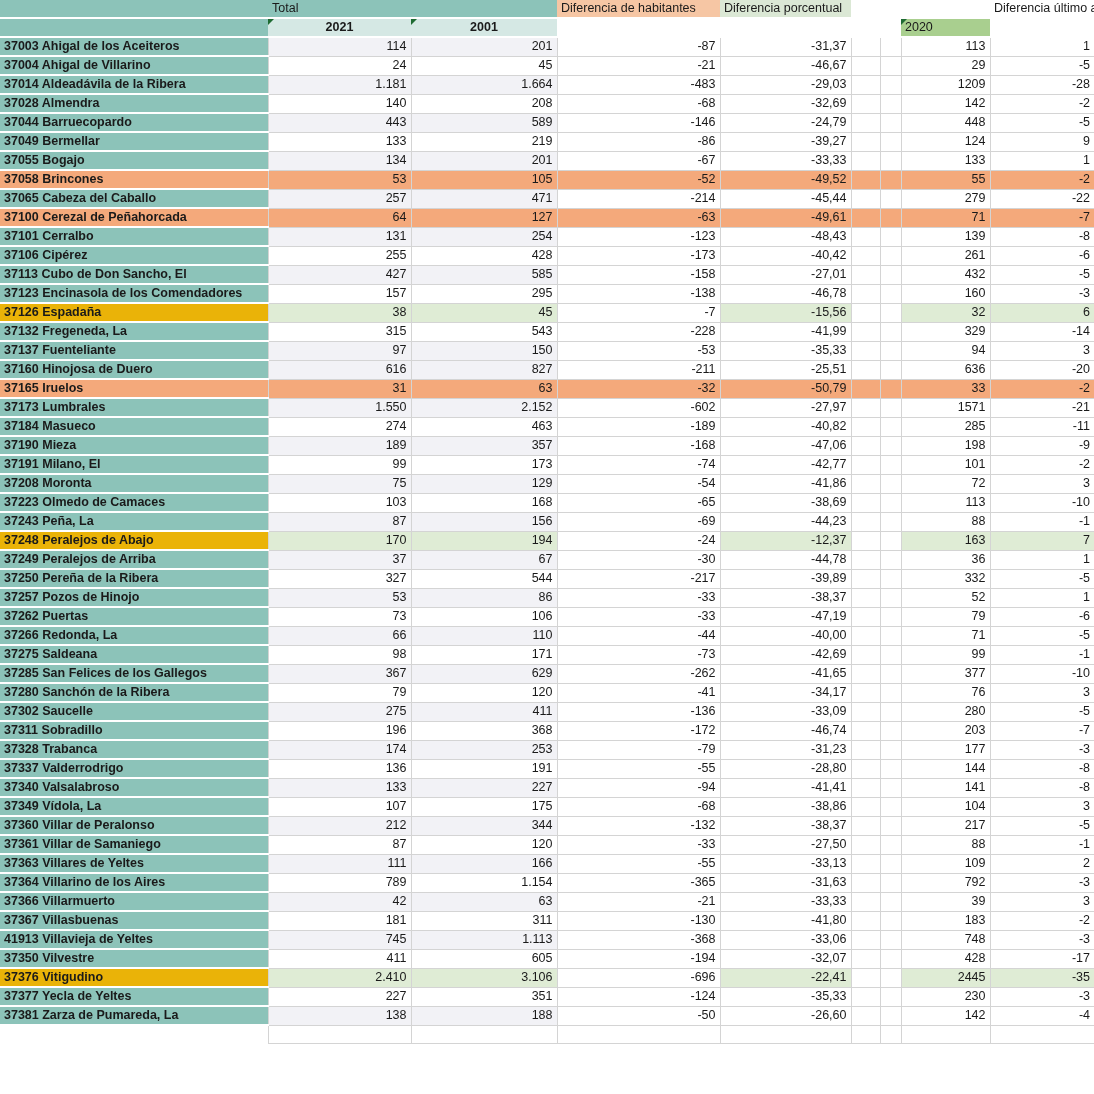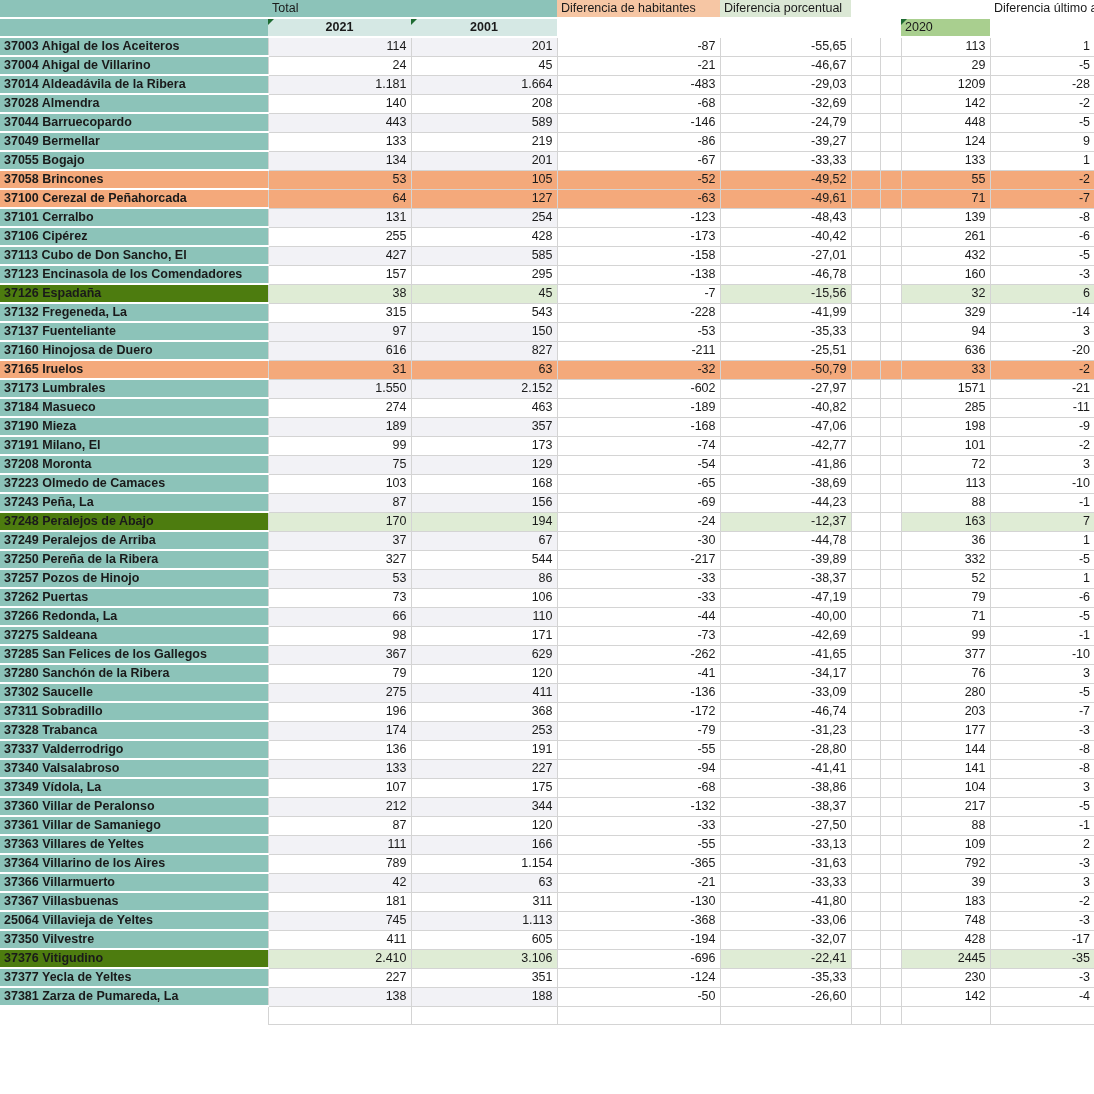--- a/index.html
+++ b/index.html
@@ -120,21 +120,21 @@
   .sp {
     background: #ffffff;
     border-bottom: 1px solid #d4d4d4;
     border-left: 1px solid #d4d4d4;
   }
 
   
   tr.hl-orange .lab { background: #f4a97b; margin-left: 28px; }
   tr.hl-orange .num,
   tr.hl-orange .sp  { background: #f4a97b; }
-  tr.hl-green  .lab { background: #4d7c0f; }
+  tr.hl-green  .lab { background: #eab308; }
   tr.hl-green  .num { background: #dfecd5; }
   tr.hl-green  .sp  { background: #ffffff; }
   tr.hl-green .num.gap-white { background: #ffffff; }
 
   
   .gaprow td { height: 11px; line-height: 11px; background: #ffffff; border: none; }
   .gaprow td.gcell { border-left: 1px solid #d4d4d4; border-bottom: 1px solid #d4d4d4; }
 </style>
 </head>
 <body>
@@ -184,21 +184,21 @@
           <span>2020</span>
         </td>
         <td class="sub-white"></td>
       </tr>
 
     <tr>
           <td class="lab">37003 Ahigal de los Aceiteros</td>
           <td class="num numA">114</td>
           <td class="num numA">201</td>
           <td class="num numB">-87</td>
-          <td class="num numB">-55,65</td>
+          <td class="num numB">-31,37</td>
           <td class="sp"></td>
           <td class="sp"></td>
           <td class="num numB">113</td>
           <td class="num numB">1</td>
         </tr>
         <tr>
           <td class="lab">37004 Ahigal de Villarino</td>
           <td class="num numB">24</td>
           <td class="num numB">45</td>
           <td class="num numB">-21</td>
@@ -267,20 +267,31 @@
           <td class="lab">37058 Brincones</td>
           <td class="num numB">53</td>
           <td class="num numB">105</td>
           <td class="num numB">-52</td>
           <td class="num numB">-49,52</td>
           <td class="sp"></td>
           <td class="sp"></td>
           <td class="num numB">55</td>
           <td class="num numB">-2</td>
         </tr>
+        <tr>
+          <td class="lab">37065 Cabeza del Caballo</td>
+          <td class="num numA">257</td>
+          <td class="num numA">471</td>
+          <td class="num numB">-214</td>
+          <td class="num numB">-45,44</td>
+          <td class="sp"></td>
+          <td class="sp"></td>
+          <td class="num numB">279</td>
+          <td class="num numB">-22</td>
+        </tr>
         <tr class="hl-orange">
           <td class="lab">37100 Cerezal de Peñahorcada</td>
           <td class="num numB">64</td>
           <td class="num numB">127</td>
           <td class="num numB">-63</td>
           <td class="num numB">-49,61</td>
           <td class="sp"></td>
           <td class="sp"></td>
           <td class="num numB">71</td>
           <td class="num numB">-7</td>
@@ -686,21 +697,21 @@
           <td class="num numB">181</td>
           <td class="num numB">311</td>
           <td class="num numB">-130</td>
           <td class="num numB">-41,80</td>
           <td class="sp"></td>
           <td class="sp"></td>
           <td class="num numB">183</td>
           <td class="num numB">-2</td>
         </tr>
         <tr>
-          <td class="lab">25064 Villavieja de Yeltes</td>
+          <td class="lab">41913 Villavieja de Yeltes</td>
           <td class="num numA">745</td>
           <td class="num numA">1.113</td>
           <td class="num numB">-368</td>
           <td class="num numB">-33,06</td>
           <td class="sp"></td>
           <td class="sp"></td>
           <td class="num numB">748</td>
           <td class="num numB">-3</td>
         </tr>
         <tr>

